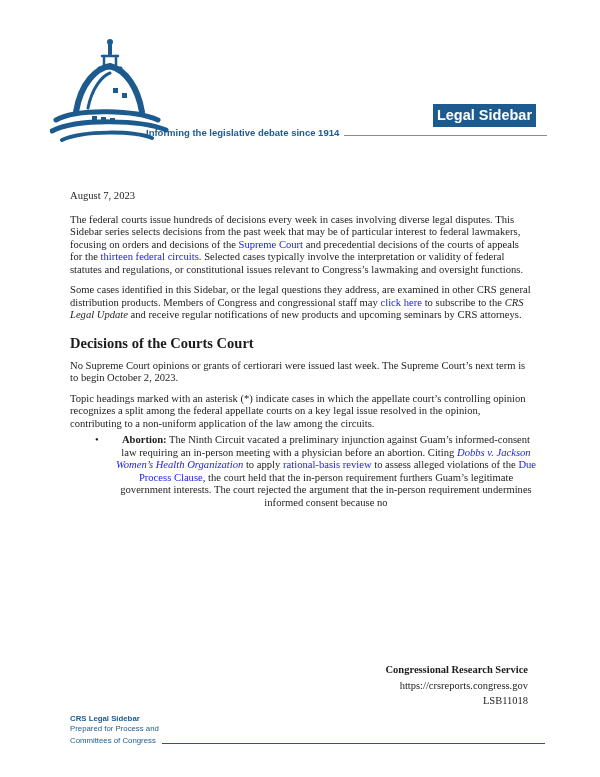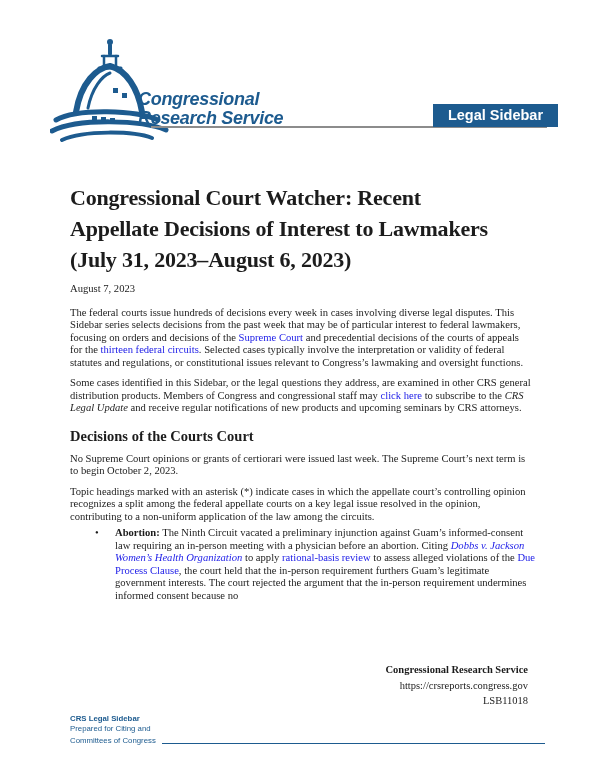--- a/index.html
+++ b/index.html
@@ -19,39 +19,39 @@
   .tagrow{
     position:absolute;left:146px;top:126px;width:401px;
     display:flex;align-items:flex-end;
   }
   .tagline{
     font-family:"Liberation Sans",sans-serif;font-weight:bold;
     font-size:9.5px;line-height:13px;color:#1d5b8f;white-space:nowrap;
   }
   .header-rule{flex:1;height:1.5px;background:#8c8c8c;margin:0 0 3px 5px;}
   .badge{
-    position:absolute;left:433px;top:104px;width:125px;height:23px;
+    position:absolute;left:433px;top:104px;width:103px;height:23px;
     background:#1d5b8f;color:#ffffff;text-align:center;line-height:23px;
     font-family:"Liberation Sans",sans-serif;font-weight:bold;font-size:14.5px;
     white-space:nowrap;
   }
   
   .content{position:absolute;left:70px;top:182px;width:463px;}
   h1{margin:0;font-size:22px;line-height:31px;font-weight:bold;letter-spacing:-0.2px;}
   h1 span{display:block;white-space:nowrap;}
   .date{margin:18px 0 0;font-size:12px;line-height:14px;}
   .content p{margin:8px 0 0;font-size:10.6px;line-height:12.5px;text-align:left;}
   .content p.first{margin-top:11px;}
   h2{margin:13px 0 5px;font-size:14.5px;line-height:17px;font-weight:bold;}
   a.lnk{color:#2121e8;text-decoration:none;cursor:pointer;}
   .em{font-style:italic;}
   ul.bullets{margin:4px 0 0;padding:0 0 0 25px;list-style:none;}
   ul.bullets li{display:flex;font-size:10.6px;line-height:12.5px;}
   .bull{width:20px;flex:none;}
-  .li-body{width:422px;flex:none;}
+  .li-body{width:422px;flex:none;text-align:center;}
   
   .footer-right{
     position:absolute;right:72px;top:662px;text-align:right;
     font-size:10.5px;line-height:15.5px;
   }
   .f-org{font-weight:bold;}
   .footer-left{
     position:absolute;left:70px;top:714px;width:475px;
     font-family:"Liberation Sans",sans-serif;font-size:7.8px;line-height:10px;
     color:#1d5b8f;
@@ -85,38 +85,30 @@
       <rect x="42" y="80" width="5" height="5" fill="#1d5b8f" stroke="none"></rect>
       <rect x="51" y="81" width="5" height="5" fill="#1d5b8f" stroke="none"></rect>
       <rect x="60" y="82" width="5" height="5" fill="#1d5b8f" stroke="none"></rect>
 
       <path d="M6 84 C28 72 86 74 108 84" stroke-width="5"></path>
       <path d="M2 95 C28 82 92 84 116 94" stroke-width="5"></path>
       <path d="M12 104 C34 94 84 95 102 102" stroke-width="4"></path>
     </g>
   </svg>
 
-  <div class="wordmark">
-    <span>Congressional</span>
-    <span>Research Service</span>
-  </div>
 
   <div class="tagrow">
+    <span class="tagline">Informing the legislative debate since 1914</span>
     <span class="header-rule"></span>
   </div>
 
   <div class="badge">Legal Sidebar</div>
 
   <main class="content">
 
-    <h1>
-      <span>Congressional Court Watcher: Recent</span>
-      <span>Appellate Decisions of Interest to Lawmakers</span>
-      <span>(July 31, 2023–August 6, 2023)</span>
-    </h1>
 
     <p class="date">August 7, 2023</p>
 
     <p class="first"><span>The federal courts issue hundreds of decisions every week in cases involving diverse legal disputes. This Sidebar series selects decisions from the past week that may be of particular interest to federal lawmakers, focusing on orders and decisions of the </span><a class="lnk">Supreme Court</a><span> and precedential decisions of the courts of appeals for the </span><a class="lnk">thirteen federal circuits</a><span>. Selected cases typically involve the interpretation or validity of federal statutes and regulations, or constitutional issues relevant to Congress’s lawmaking and oversight functions.</span></p>
 
     <p><span>Some cases identified in this Sidebar, or the legal questions they address, are examined in other CRS general distribution products. Members of Congress and congressional staff may </span><a class="lnk">click here</a><span> to subscribe to the </span><span class="em">CRS Legal Update</span><span> and receive regular notifications of new products and upcoming seminars by CRS attorneys.</span></p>
 
     <h2>Decisions of the Courts Court</h2>
     <p>No Supreme Court opinions or grants of certiorari were issued last week. The Supreme Court’s next term is to begin October 2, 2023.</p>
 
@@ -131,20 +123,20 @@
   </main>
 
   <div class="footer-right">
     <div class="f-org">Congressional Research Service</div>
     <div class="f-url">https://crsreports.congress.gov</div>
     <div class="f-id">LSB11018</div>
   </div>
 
   <div class="footer-left">
     <div class="fl-product">CRS Legal Sidebar</div>
-    <div>Prepared for Citing and</div>
+    <div>Prepared for Process and</div>
     <div class="fl-row">
       <span>Committees of Congress</span>
       <span class="footer-rule"></span>
     </div>
   </div>
 
 </div>
 
 </body></html>

